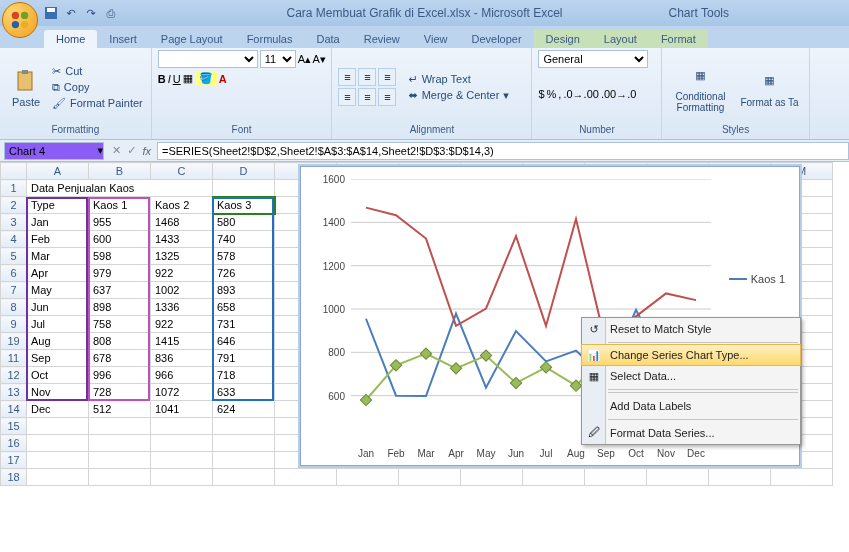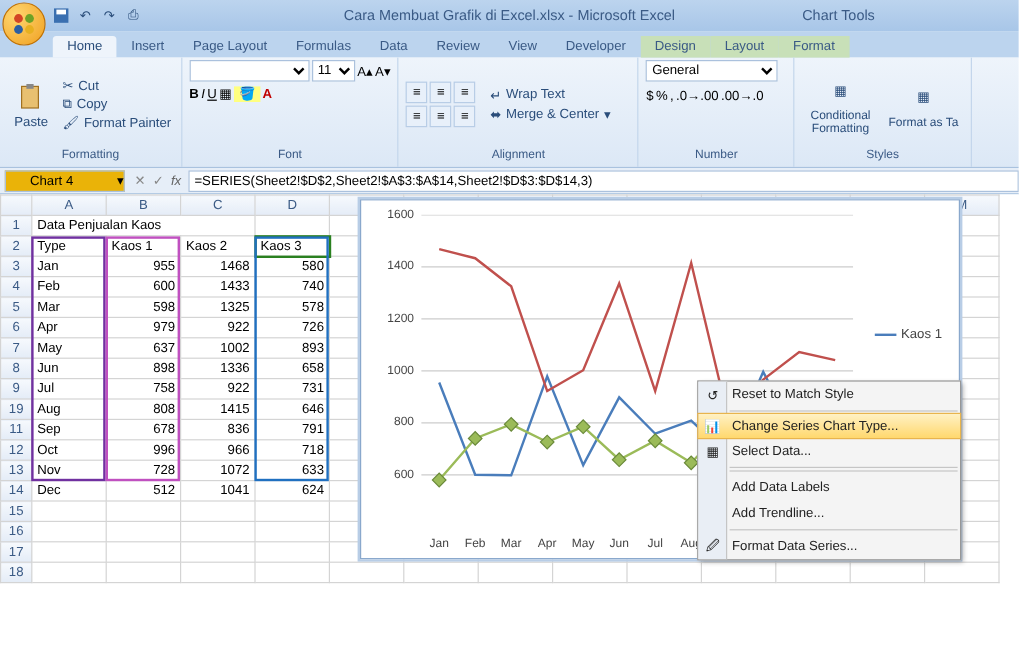--- a/index.html
+++ b/index.html
@@ -22,30 +22,30 @@
 .btn-lg{display:flex;flex-direction:column;align-items:center;gap:2px;padding:2px 4px;color:#2a4d7a;min-width:40px}
 .btn-lg .ico{width:28px;height:28px;display:flex;align-items:center;justify-content:center}
 .btn-sm{display:flex;align-items:center;gap:4px;color:#2a4d7a;padding:1px 2px}
 .ico-svg{width:16px;height:16px}
 .col{display:flex;flex-direction:column;gap:1px}
 .font-box{display:flex;gap:2px;align-items:center}
 select,input{border:1px solid #abc1dd;background:#fff;height:18px;font-size:11px}
 .align-grid{display:grid;grid-template-columns:repeat(3,18px);gap:2px}
 .align-grid span{width:18px;height:18px;border:1px solid #b8cde6;display:flex;align-items:center;justify-content:center;background:#e8f0fa}
 .namebox-row{height:22px;background:#e6eef8;border-bottom:1px solid #a9c2df;display:flex;align-items:center}
-.name-box{width:100px;border:1px solid #abc1dd;background:#eab308;height:18px;margin-left:4px;padding-left:20px;display:flex;align-items:center}
+.name-box{width:100px;border:1px solid #abc1dd;background:#8b5cf6;height:18px;margin-left:4px;padding-left:4px;display:flex;align-items:center}
 .fx-area{flex:1;display:flex;align-items:center;gap:6px;margin-left:8px}
 .fx-area .fx{color:#666;font-style:italic}
 .fx-input{flex:1;border:1px solid #abc1dd;background:#fff;height:18px;padding-left:4px;display:flex;align-items:center}
 .sheet{position:relative;background:#fff}
 table{border-collapse:collapse}
 th,td{border:1px solid #d4d4d4;height:17px;font-size:11px;padding:0 4px;text-align:left;background:#fff}
 th{background:linear-gradient(#f6f9fd,#e4ecf7);color:#3a5a85;text-align:center;font-weight:normal}
 th.rowh{width:24px}
-td.num{text-align:right}
+td.num{text-align:left}
 .sel-d2{outline:2px solid #2a8020;outline-offset:-1px}
 .chart-box{position:absolute;left:300px;top:4px;width:500px;height:300px;background:#fff;border:1px solid #8aa8cc}
 .chart-sel{position:absolute;inset:-3px;border:2px solid #b8cde6;pointer-events:none}
 .chart-inner{position:absolute;left:10px;top:6px;right:10px;bottom:10px}
 .plot{position:absolute;left:40px;top:6px;width:360px;height:260px}
 .yaxis{position:absolute;left:0;top:6px;width:36px;height:260px}
 .ylab{position:absolute;right:2px;font-size:10px;color:#444;transform:translateY(-50%)}
 .xaxis{position:absolute;left:40px;bottom:-4px;width:360px;display:flex}
 .xlab{flex:1;font-size:10px;color:#444;text-align:center}
 .legend{position:absolute;right:4px;top:100px;font-size:10px;color:#444}
@@ -172,21 +172,21 @@
         <div class="btn-sm">
             <span>↵</span>
             <span>Wrap Text</span>
           </div>
         <div class="btn-sm"><span>⬌</span><span>Merge &amp; Center</span> ▾</div>
       </div>
     </div>
     <div class="group-label">Alignment</div>
   </div>
   <div class="group" style="min-width:130px">
-    <div class="group-body col" style="gap:6px;align-items:flex-start">
+    <div class="group-body col" style="gap:20px;align-items:flex-start">
       <select style="width:110px"><option>General</option></select>
       <div class="font-box">
         <span>$</span>
         <span>%</span>
         <span>,</span>
         <span>.0→.00</span>
         <span>.00→.0</span>
       </div>
     </div>
     <div class="group-label">Number</div>
@@ -603,23 +603,20 @@
         </div>
       <div class="mi">
           <span class="ico-l">▦</span>
           <span>Select Data...</span>
         </div>
       <div class="sep"></div>
       <div class="sep"></div>
       <div class="mi">
           <span>Add Data Labels</span>
         </div>
-      <div class="mi">
-          <span>Add Trendline...</span>
-        </div>
       <div class="sep"></div>
       <div class="mi">
           <span class="ico-l">🖉</span>
           <span>Format Data Series...</span>
         </div>
     </div>
   </div>
 </div>
 
 </body></html>

